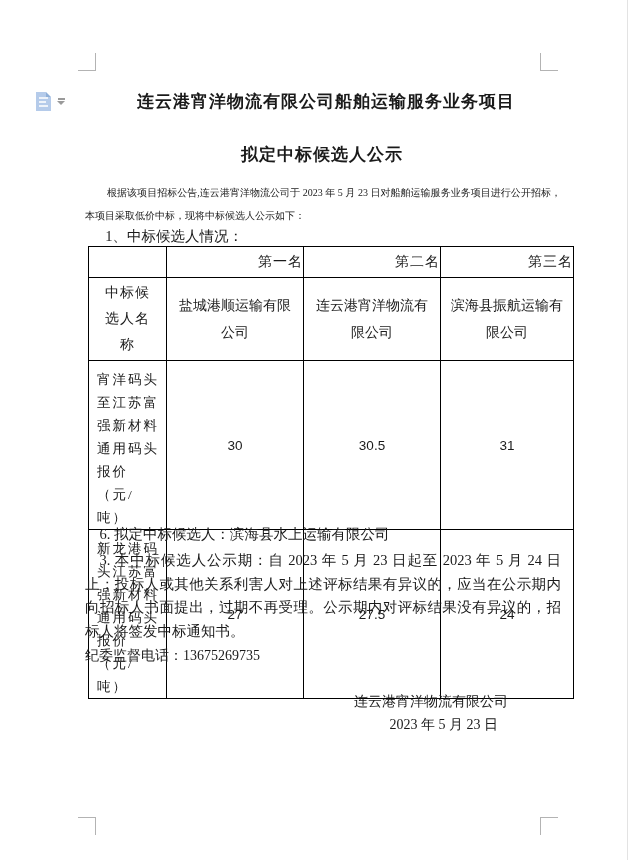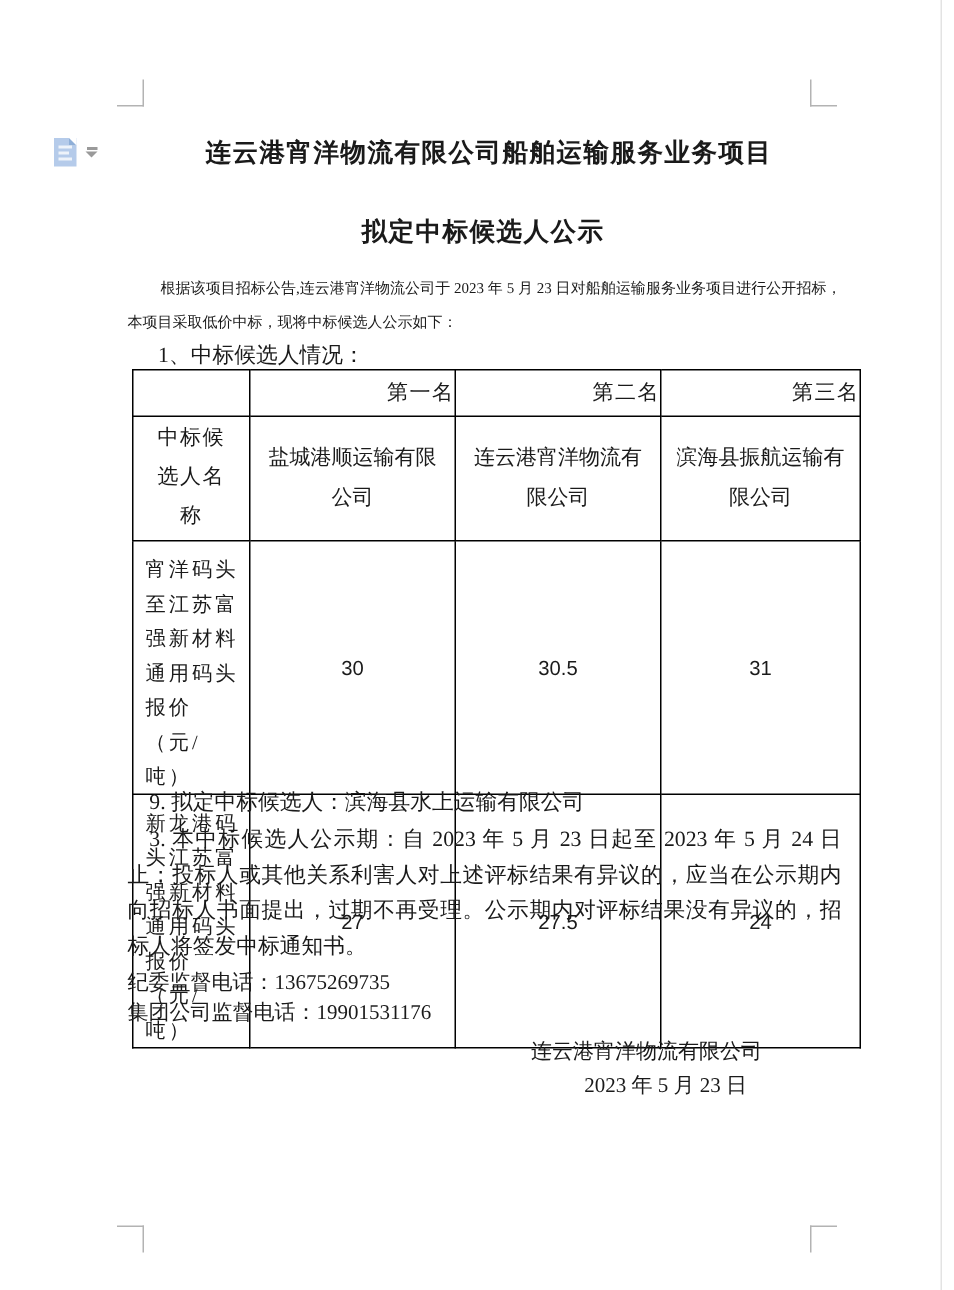--- a/index.html
+++ b/index.html
@@ -123,26 +123,25 @@
       </tr>
       <tr>
         <td class="route route2">新龙港码头江苏富强新材料通用码头报价（元/吨）</td>
         <td class="num">27</td>
         <td class="num">27.5</td>
         <td class="num">24</td>
       </tr>
     </tbody>
   </table>
 
-  <p class="item2">9. 拟定中标候选人：滨海县水上运输有限公司</p>
+  <p class="item2">6. 拟定中标候选人：滨海县水上运输有限公司</p>
   <p class="item3">3. 本中标候选人公示期：自 2023 年 5 月 23 日起至 2023 年 5 月 24 日止；投标人或其他关系利害人对上述评标结果有异议的，应当在公示期内向招标人书面提出，过期不再受理。公示期内对评标结果没有异议的，招标人将签发中标通知书。</p>
 
   <div class="phones">
     <div>纪委监督电话：13675269735</div>
-    <div>集团公司监督电话：19901531176</div>
   </div>
 
   <div class="signature">
     <div>连云港宵洋物流有限公司</div>
     <div class="date">2023 年 5 月 23 日</div>
   </div>
 
 </div>
 
 </body></html>

